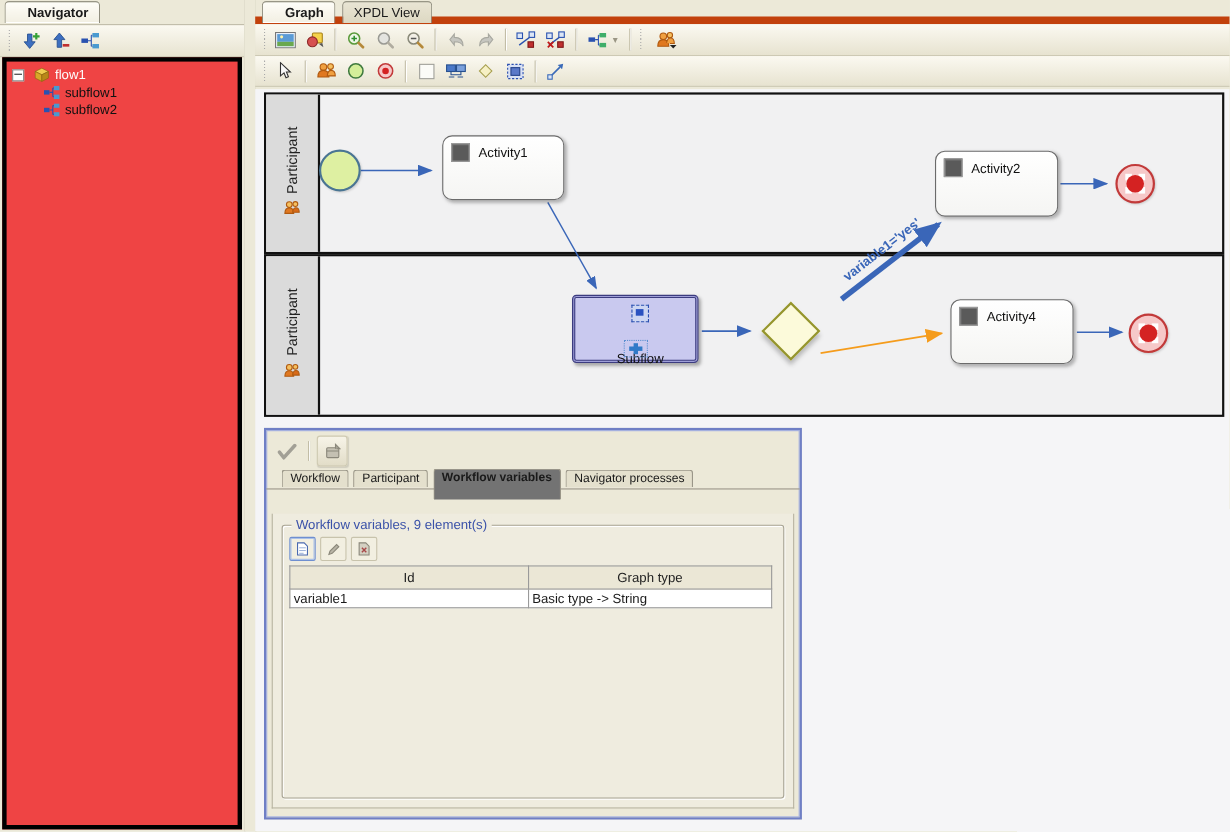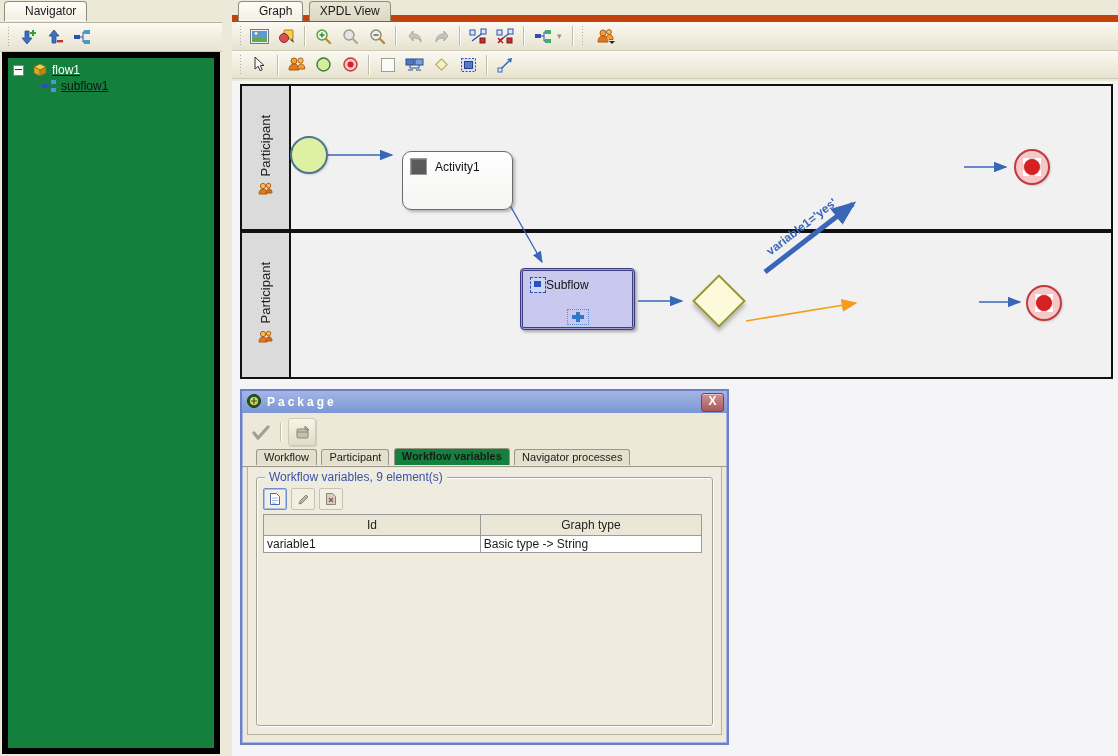--- a/index.html
+++ b/index.html
@@ -5,41 +5,41 @@
   html,body{margin:0;padding:0;}
   body{font-family:"Liberation Sans",sans-serif;background:#ece9d8;}
   .screen{position:relative;width:1118px;height:756px;background:#ece9d8;overflow:hidden;
           font-size:12px;color:#1a1a1a;}
   .abs{position:absolute;}
 
   
   .tab{display:inline-block;padding:2px 10px 3px;border:1px solid #8f8d7e;border-bottom:none;
        border-radius:4px 4px 0 0;background:linear-gradient(#e9e5d4,#ddd8c2);margin-right:2px;
        position:relative;top:1px;font-size:12px;}
-  .tab.sel{background:linear-gradient(#fefdf8,#f2efe2);font-weight:normal;z-index:2;
+  .tab.sel{background:linear-gradient(#fefdf8,#f2efe2);font-weight:bold;z-index:2;
        box-shadow:0 -1px 0 #fff inset;padding-left:20px;}
   .tabrow{border-bottom:7px solid #c2410c;padding-left:6px;height:22px;box-sizing:border-box;}
 
   
   .toolbar{display:flex;align-items:center;background:linear-gradient(#fbf9f1,#e7e3d0);
            border-bottom:1px solid #cdc9b4;height:28px;padding:0 4px;}
   .grip{width:4px;height:20px;margin:0 3px;
         background-image:repeating-linear-gradient(#aaa 0 1px,transparent 1px 3px);
         background-size:1px 100%;background-repeat:repeat-y;background-position:1px 0;}
   .tbsep{width:1px;height:20px;background:#c2bda6;border-right:1px solid #fff;margin:0 4px;}
   .tbtn{width:25px;height:24px;display:flex;align-items:center;justify-content:center;
         border:1px solid transparent;border-radius:2px;}
   .tbtn svg{display:block;}
   .caret{font-size:9px;color:#9a9684;margin-left:1px;}
 
   
   .nav-panel{left:0;top:0;width:222px;height:756px;background:#ece9d8;border-right:1px solid #a9a593;}
   .nav-tabrow{height:22px;padding-left:4px;border-bottom:1px solid #b7b3a0;}
-  .nav-tree{position:absolute;left:2px;top:52px;right:2px;bottom:2px;background:#15803d;
-            border:6px solid #000000;overflow:hidden;padding-top:4px;text-decoration:underline;}
+  .nav-tree{position:absolute;left:2px;top:52px;right:2px;bottom:2px;background:#ef4444;
+            border:4px solid #000000;overflow:hidden;padding-top:4px;}
   .treerow{display:flex;align-items:center;height:16px;font-size:12px;white-space:nowrap;}
   .expander{width:9px;height:9px;background:#fff;border:1px solid #848484;position:relative;
             margin:0 4px 0 5px;flex:0 0 auto;}
   .expander::after{content:"";position:absolute;left:1px;right:1px;top:3px;height:1px;background:#333;}
   .treeicon{margin:0 4px;flex:0 0 auto;display:flex;}
   .t-root{color:#fdfdfd;}
   .t-child{color:#111;}
   .t-indent{width:30px;flex:0 0 auto;border-bottom:0;}
 
   
@@ -53,21 +53,21 @@
   
   .lane{position:absolute;left:8px;width:873px;background:#f1f1f2;border:2px solid #111;box-sizing:border-box;}
   .lane-head{position:absolute;left:0;top:0;bottom:0;width:47px;background:#dbdbdb;
              border-right:2px solid #111;display:flex;flex-direction:column;align-items:center;
              justify-content:center;gap:6px;}
   .vtext{writing-mode:vertical-rl;transform:rotate(180deg);font-size:13px;color:#222;}
 
   
   .activity{position:absolute;background:linear-gradient(#ffffff,#f5f5f3);border:1px solid #6b6b6b;
             border-radius:9px;box-shadow:2px 2px 3px rgba(60,60,60,.35);box-sizing:border-box;
-            padding:6px 0 0 7px;margin-top:28px;}
+            padding:6px 0 0 7px;}
   .activity .ahead{display:flex;align-items:center;gap:8px;}
   .asq{width:15px;height:15px;background:#5a5a5a;border:1px solid #9a9a9a;box-shadow:inset 1px 1px 0 #777;}
   .alabel{font-size:12px;color:#111;}
   .subflow-node{position:absolute;background:#c9c9ef;border:1px solid #3c3c80;border-radius:4px;
             box-shadow:inset 0 0 0 1px #9f9fd8, inset 0 0 0 2px #3c3c80, 2px 2px 3px rgba(60,60,60,.4);
             box-sizing:border-box;padding:8px 0 0 9px;}
   .sficon{width:14px;height:14px;border:1px dashed #2a4fb0;background:#cdd6f2;position:relative;}
   .sficon::after{content:"";position:absolute;left:3px;top:3px;width:7px;height:6px;background:#2a52c0;}
   .plusbtn{position:absolute;left:50%;bottom:4px;transform:translateX(-50%);width:20px;height:14px;
            border:1px dotted #5b8fd0;display:flex;align-items:center;justify-content:center;}
@@ -93,21 +93,21 @@
              border:1px solid #7e4040;color:#fff;font-weight:bold;font-size:12px;line-height:15px;
              text-align:center;box-shadow:inset 0 1px 0 rgba(255,255,255,.5);}
   .dlg-toolbar{height:34px;display:flex;align-items:center;padding:2px 6px 0;gap:2px;}
   .dlg-tb-btn{width:26px;height:26px;display:flex;align-items:center;justify-content:center;}
   .dlg-tb-btn.raised{border:1px solid #cfcab2;border-radius:3px;background:linear-gradient(#f7f4e8,#e2ddc8);
              box-shadow:1px 1px 1px rgba(0,0,0,.12);}
   .dlg-tabrow{padding-left:14px;border-bottom:1px solid #9a9688;height:18px;box-sizing:border-box;}
   .dlg-tab{display:inline-block;padding:1px 7px 2px;font-size:11px;border:1px solid #9a9688;
            border-bottom:none;border-radius:3px 3px 0 0;background:#e4e0cd;margin-right:1px;
            position:relative;top:0px;}
-  .dlg-tab.sel{background:#15803d;font-weight:bold;top:-1px;padding-bottom:3px;z-index:2;}
+  .dlg-tab.sel{background:#737373;font-weight:bold;top:-1px;padding-bottom:14px;z-index:2;}
   .dlg-content{position:absolute;left:5px;right:5px;top:76px;bottom:8px;background:#efecdf;
                border:1px solid #b7b3a0;border-top:none;}
   .groupbox{position:absolute;left:8px;right:8px;top:10px;bottom:8px;
             border:1px solid #a8a494;border-radius:3px;box-shadow:1px 1px 0 #fff inset, 1px 1px 0 #fff;}
   .grouptitle{position:absolute;top:-8px;left:8px;background:#efecdf;padding:0 4px;color:#3a51a8;
               font-size:12px;}
   .var-toolbar{position:absolute;left:6px;top:10px;display:flex;gap:4px;}
   .vbtn{width:22px;height:20px;display:flex;align-items:center;justify-content:center;
         border:1px solid #c8c3ac;border-radius:2px;background:#f2efe1;}
   .vbtn.focus{border-color:#6f8fd0;box-shadow:0 0 0 1px #aac0e8 inset;}
@@ -167,20 +167,32 @@
         <span class="t-indent"></span>
         <span class="treeicon">
           <svg width="15" height="12" viewBox="0 0 15 12">
             <rect x="0" y="4" width="5" height="4" fill="#2a52b0"></rect>
             <rect x="9" y="0" width="5" height="4" fill="#4a9ad0"></rect>
             <rect x="9" y="8" width="5" height="4" fill="#4a9ad0"></rect>
             <path d="M5 6h3M8 2h1M8 10h1M8 2v8" stroke="#2a52b0" fill="none"></path>
           </svg>
         </span>
         <span class="t-child">subflow1</span>
+      </div>
+      <div class="treerow">
+        <span class="t-indent"></span>
+        <span class="treeicon">
+          <svg width="15" height="12" viewBox="0 0 15 12">
+            <rect x="0" y="4" width="5" height="4" fill="#2a52b0"></rect>
+            <rect x="9" y="0" width="5" height="4" fill="#4a9ad0"></rect>
+            <rect x="9" y="8" width="5" height="4" fill="#4a9ad0"></rect>
+            <path d="M5 6h3M8 2h1M8 10h1M8 2v8" stroke="#2a52b0" fill="none"></path>
+          </svg>
+        </span>
+        <span class="t-child">subflow2</span>
       </div>
     </div>
   </div>
 
   <div class="abs splitter"></div>
 
   <div class="abs main-panel">
     <div class="tabrow">
       <div class="tab sel">Graph</div>
       <div class="tab">XPDL View</div>
@@ -390,61 +402,62 @@
 
       <div class="startnode" style="left:58px;top:55px;"></div>
 
       <div class="activity" style="left:170px;top:42px;width:111px;height:59px;">
         <div class="ahead">
           <span class="asq"></span>
           <span class="alabel">Activity1</span>
         </div>
       </div>
 
+      <div class="activity" style="left:618px;top:56px;width:112px;height:60px;">
+        <div class="ahead">
+          <span class="asq"></span>
+          <span class="alabel">Activity2</span>
+        </div>
+      </div>
 
       <div class="subflow-node" style="left:288px;top:187px;width:115px;height:62px;">
-        <div class="ahead" style="display:flex;align-items:center;gap:0;">
+        <div class="ahead" style="display:flex;align-items:center;gap:26px;flex-direction:column;">
           <span class="sficon"></span>
           <span class="alabel">Subflow</span>
         </div>
         <div class="plusbtn"></div>
       </div>
 
       <div class="diamond" style="left:468px;top:201px;"></div>
 
+      <div class="activity" style="left:632px;top:191px;width:112px;height:59px;">
+        <div class="ahead">
+          <span class="asq"></span>
+          <span class="alabel">Activity4</span>
+        </div>
+      </div>
 
       <div class="endnode" style="left:782px;top:68px;">
         <span class="mark" style="left:7px;top:7px;"></span>
           <span class="mark" style="right:7px;top:7px;"></span>
         <span class="mark" style="left:7px;bottom:7px;"></span>
           <span class="mark" style="right:7px;bottom:7px;"></span>
         <span class="dot"></span>
       </div>
       <div class="endnode" style="left:794px;top:204px;">
         <span class="mark" style="left:7px;top:7px;"></span>
           <span class="mark" style="right:7px;top:7px;"></span>
         <span class="mark" style="left:7px;bottom:7px;"></span>
           <span class="mark" style="right:7px;bottom:7px;"></span>
         <span class="dot"></span>
       </div>
     </div>
   </div>
 
   <div class="abs dialog">
-    <div class="dlg-title">
-      <span>
-        <svg width="14" height="14" viewBox="0 0 14 14">
-          <circle cx="7" cy="7" r="6.5" fill="#1e5c28" stroke="#0e3a16"></circle>
-          <circle cx="7" cy="7" r="4" fill="#e8d060"></circle>
-          <path d="M4 7h6M7 4v6" stroke="#1e5c28" stroke-width="1.2"></path>
-        </svg>
-      </span>
-      <span class="dlg-title-text">Package</span>
-      <span class="dlg-close">X</span>
-    </div>
 
     <div class="dlg-toolbar">
       <span class="dlg-tb-btn">
         <svg width="18" height="15" viewBox="0 0 18 15">
           <path d="M2 8l4 5L16 2" stroke="#a2a096" stroke-width="3.2" fill="none" stroke-linecap="round"></path>
         </svg>
       </span>
       <span class="tbsep" style="height:18px;"></span>
       <span class="dlg-tb-btn raised">
         <svg width="17" height="16" viewBox="0 0 17 16">

